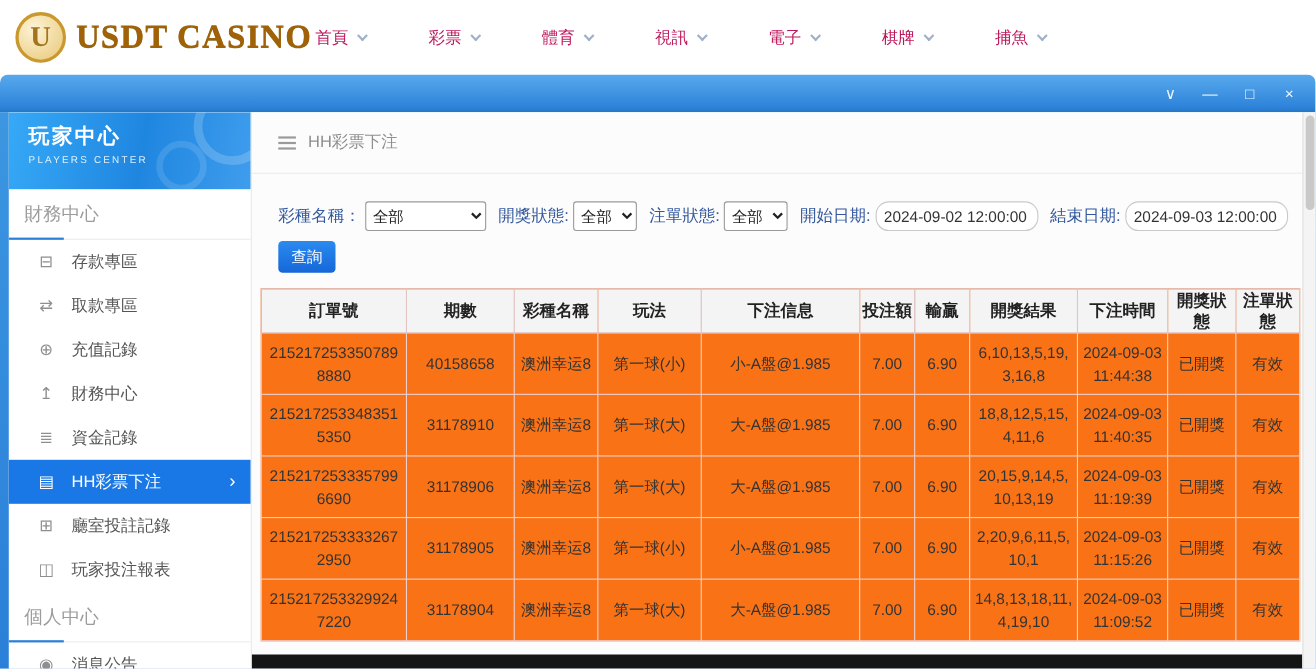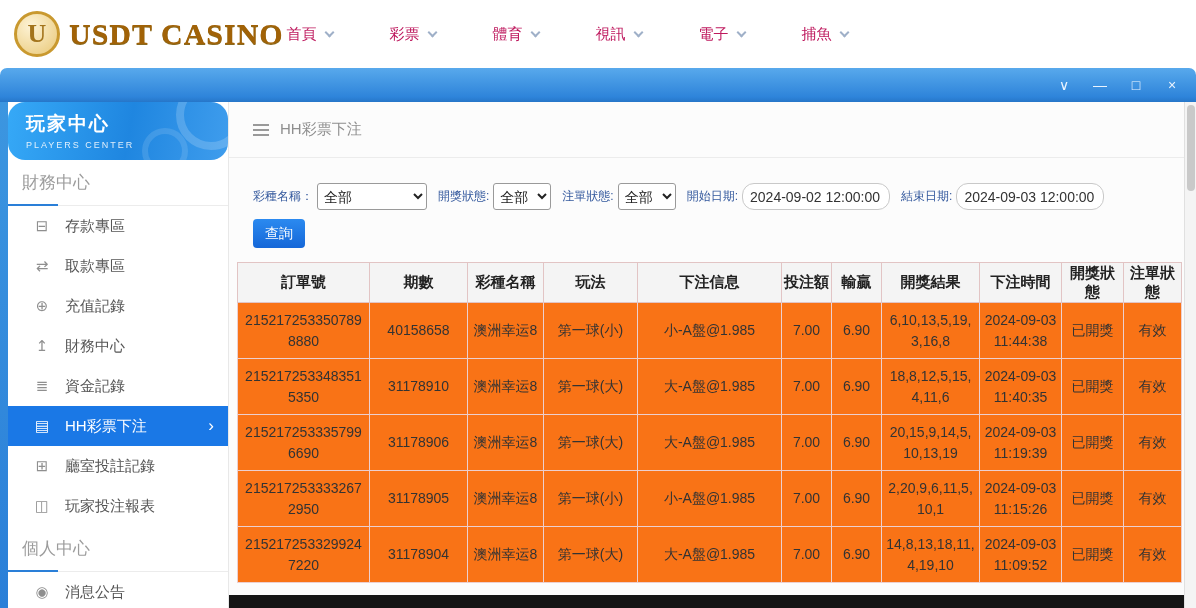--- a/index.html
+++ b/index.html
@@ -19,40 +19,40 @@
   
   .window { position:absolute; top:68px; left:0; width:1196px; height:540px; }
   .titlebar { position:absolute; top:0; left:0; width:1196px; height:34px; border-radius:7px 7px 0 0; background:linear-gradient(180deg,#58a9ec 0%,#2e84da 85%,#2676c8 100%); }
   .win-controls { position:absolute; right:16px; top:0; height:34px; display:flex; align-items:center; gap:20px; color:#eaf4ff; font-size:14px; }
   .win-controls span { cursor:pointer; width:16px; text-align:center; }
   .window-body { position:absolute; top:34px; left:0; width:1196px; height:506px; background:linear-gradient(180deg,#3c96e0,#2a7fd8); }
   .window-inner { position:absolute; left:8px; top:0; width:1188px; height:506px; background:#fff; overflow:hidden; }
 
   
   .sidebar { position:absolute; left:0; top:0; width:220px; height:506px; background:#fff; }
-  .sidebar-header { height:58px; background:linear-gradient(100deg,#36a9f7 0%,#1f86e0 55%,#3f9ded 100%); color:#fff; padding:9px 0 12px 18px; position:relative; overflow:hidden;border-radius:17px; }
+  .sidebar-header { height:70px; background:linear-gradient(100deg,#36a9f7 0%,#1f86e0 55%,#3f9ded 100%); color:#fff; padding:9px 0 12px 18px; position:relative; overflow:hidden; }
   .sidebar-header .deco1 { position:absolute; right:-18px; top:-22px; width:70px; height:70px; border-radius:50%; border:8px solid rgba(255,255,255,.18); }
   .sidebar-header .deco2 { position:absolute; right:40px; top:26px; width:46px; height:46px; border-radius:50%; border:6px solid rgba(255,255,255,.12); }
   .sb-title { font-size:19px; font-weight:bold; letter-spacing:2px; }
   .sb-subtitle { font-size:9px; letter-spacing:2px; color:rgba(255,255,255,.85); margin-top:3px; }
   .section-label { position:relative; height:46px; display:flex; align-items:center; padding-left:14px; color:#9c9c9c; font-size:17px; border-bottom:1px solid #ececec; }
   .section-label::after { content:""; position:absolute; left:0; bottom:-1px; width:50px; height:2px; background:#2a7fd8; }
   .menu-item { height:40px; display:flex; align-items:center; padding-left:24px; color:#555; font-size:15px; cursor:pointer; }
   .menu-item .mi-icon { width:20px; margin-right:13px; color:#8f8f8f; font-size:15px; text-align:center; }
   .menu-item.active { background:#1a78e6; color:#fff; }
   .menu-item.active .mi-icon { color:#fff; }
   .menu-item .mi-arrow { margin-left:auto; margin-right:14px; font-size:17px; color:#fff; }
 
   
   .main { position:absolute; left:220px; top:0; width:956px; height:506px; background:#fcfcfc; border-left:1px solid #e8e8e8; }
   .breadcrumb-bar { height:56px; display:flex; align-items:center; padding-left:24px; gap:11px; border-bottom:1px solid #ececec; color:#8f8f8f; font-size:15px; }
   .hamburger { width:16px; display:flex; flex-direction:column; gap:3px; cursor:pointer; }
   .hamburger i { display:block; height:2px; background:#9a9a9a; }
   .filter-bar { margin-top:25px; padding-left:24px; display:flex; align-items:center; white-space:nowrap; }
-  .filter-bar label { color:#33589d; font-size:12px; margin-right:4px; }
+  .filter-bar label { color:#33589d; font-size:15px; margin-right:4px; }
   .filter-bar .grp { margin-right:11px; display:flex; align-items:center; }
   .filter-bar select { height:27px; border:1px solid #9a9a9a; border-radius:3px; background:#fff; font-size:14px; color:#222; padding:0 2px; }
   .sel-wide { width:110px; } .sel-small { width:58px; }
   .filter-bar input { height:27px; width:148px; border:1px solid #c9c9c9; border-radius:12px; padding:0 7px; font-size:14px; color:#333; background:#fff; }
   .search-row { padding-left:24px; margin-top:9px; }
   .btn-search { width:52px; height:29px; background:linear-gradient(180deg,#2b8af0,#1567d8); color:#fff; border:none; border-radius:4px; font-size:14px; cursor:pointer; }
 
   .table-wrap { margin:14px 4px 0 8px; }
   table { width:100%; border-collapse:collapse; table-layout:fixed; background:#f97316; }
   th { background:#f4f4f4; border:1px solid #e2c4c4; height:40px; font-size:15px; color:#222; font-weight:bold; text-align:center; padding:0 2px; }
@@ -84,20 +84,24 @@
     <div class="nav-item">
         <span class="lbl">體育</span>
         <span class="chev"></span>
       </div>
     <div class="nav-item">
         <span class="lbl">視訊</span>
         <span class="chev"></span>
       </div>
     <div class="nav-item">
         <span class="lbl">電子</span>
+        <span class="chev"></span>
+      </div>
+    <div class="nav-item">
+        <span class="lbl">棋牌</span>
         <span class="chev"></span>
       </div>
     <div class="nav-item">
         <span class="lbl">捕魚</span>
         <span class="chev"></span>
       </div>
   </div>
 </div>
 
 <div class="window">

